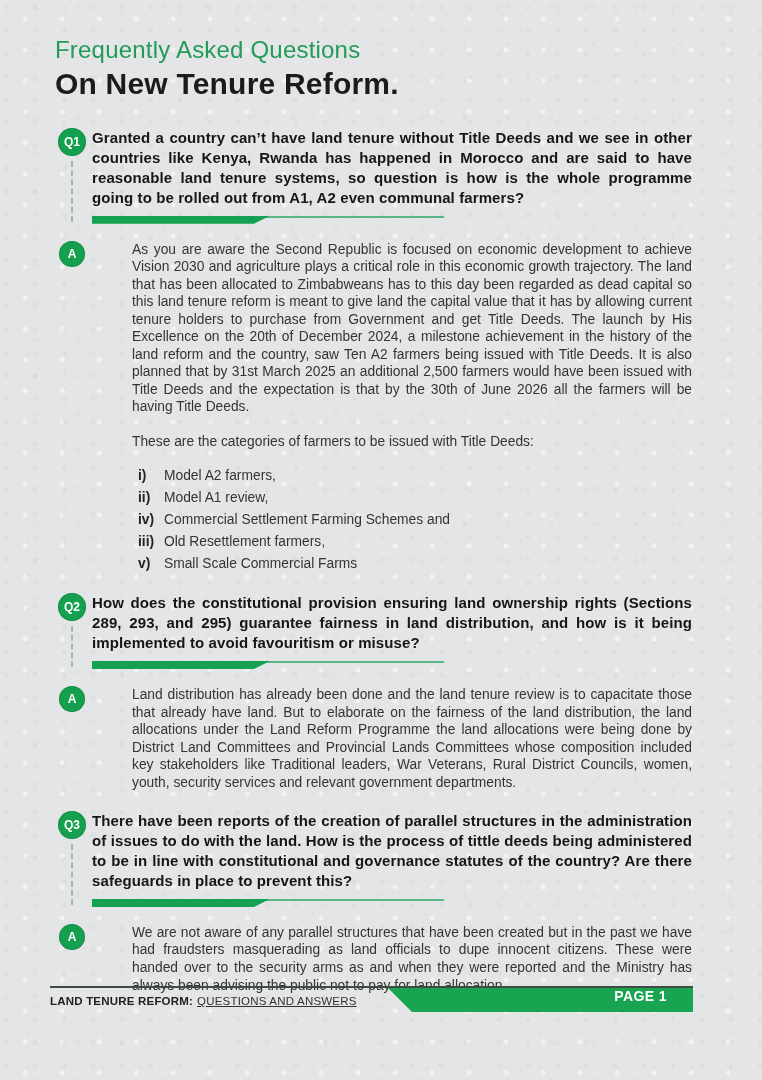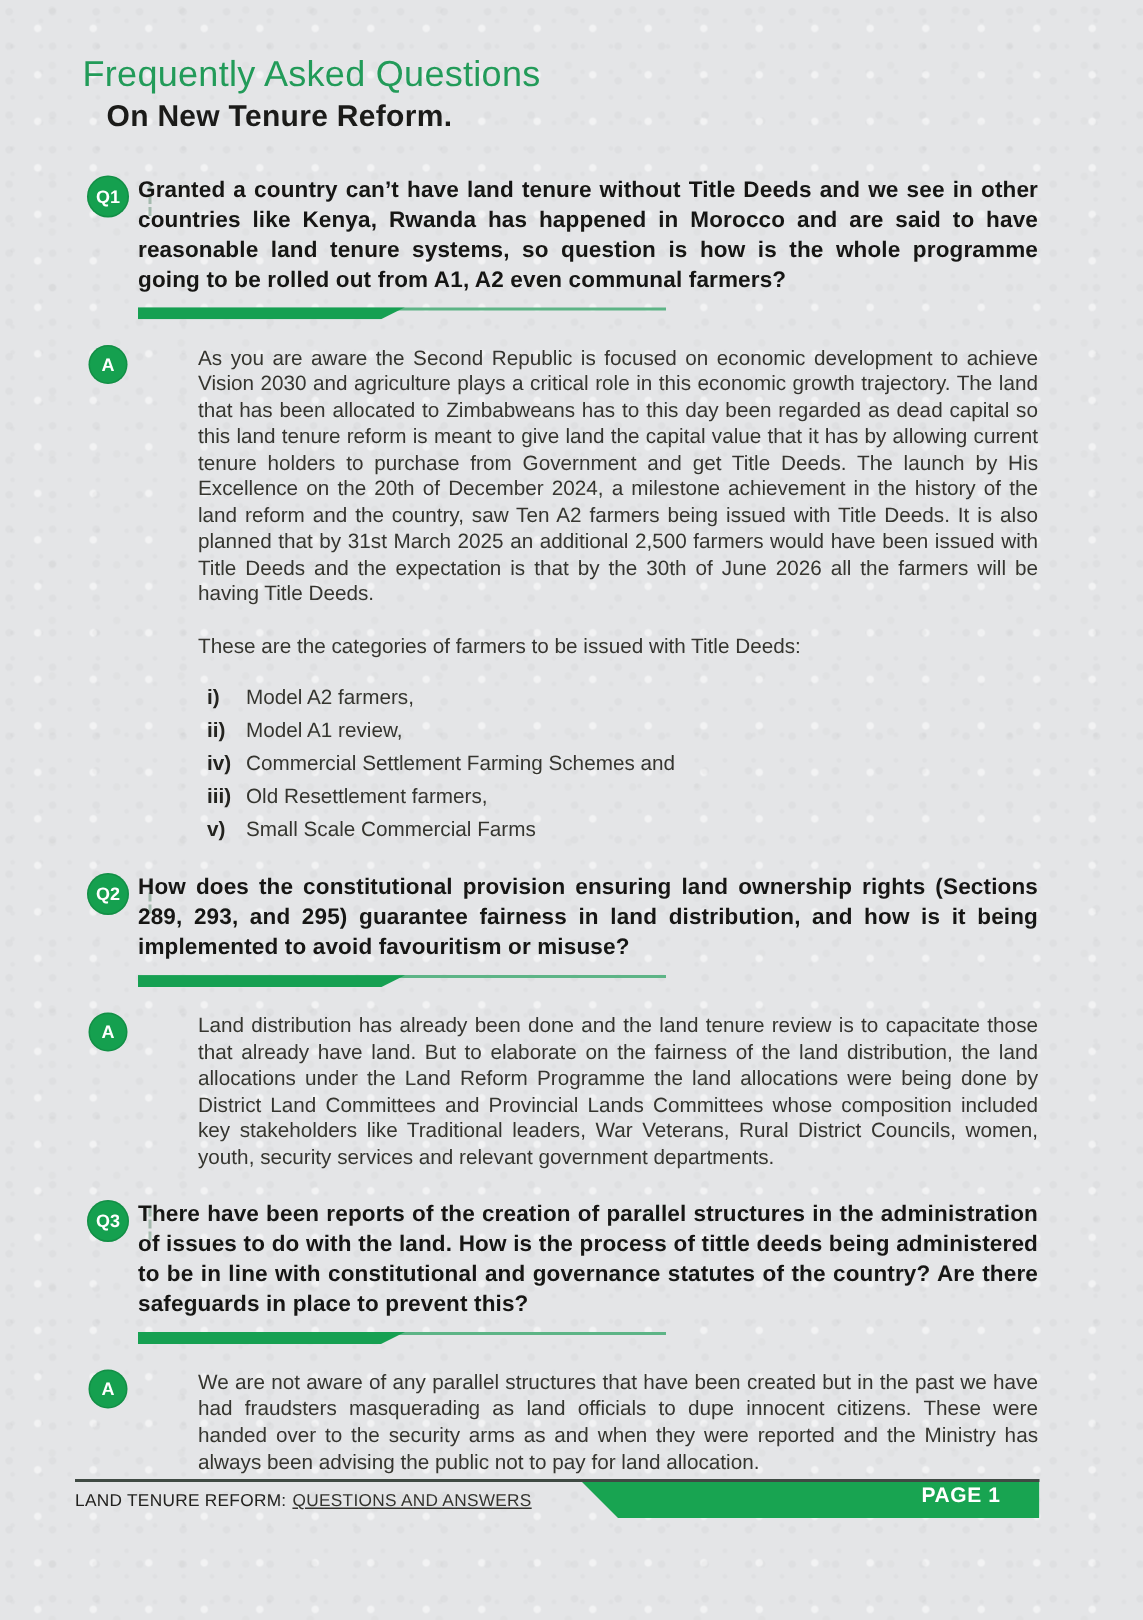--- a/index.html
+++ b/index.html
@@ -21,31 +21,31 @@
     background-size: 29px 23px, 37px 31px, 19px 17px, 43px 37px;
   }
   .content{ padding:36px 70px 0 50px; }
 
   
   .eyebrow{
     color:#229b59; font-size:24px; font-weight:400;
     letter-spacing:0.2px; margin-left:5px;
   }
   .doc-title{
-    color:#1b1b19; font-size:20px; font-weight:700;
-    letter-spacing:0.2px; margin:3px 0 0 21px;
+    color:#1b1b19; font-size:30px; font-weight:700;
+    letter-spacing:0.2px; margin:3px 0 0 5px;
   }
 
   
   .qa{ display:grid; grid-template-columns:42px 1fr; row-gap:17px; }
   .qa-q1{ margin-top:27px; }
   .qa-q2{ margin-top:21px; }
   .qa-q3{ margin-top:20px; }
 
-  .rail{ display:flex; flex-direction:row; align-items:flex-start; padding-left:8px; }
+  .rail{ display:flex; flex-direction:column; align-items:flex-start; padding-left:8px; }
   .badge{
     width:28px; height:28px; border-radius:50%;
     background:#15a04f; color:#ffffff;
     font-size:12px; font-weight:700;
     display:flex; align-items:center; justify-content:center;
     box-shadow:0 0 0 1px rgba(10,90,45,0.25) inset;
     flex:0 0 auto;
   }
   .badge-a{ width:26px; height:26px; margin-left:1px; }
   .connector{
@@ -90,21 +90,21 @@
   }
   .footer .topline{
     position:absolute; left:0; top:0; width:100%; height:2px;
     background:#3f4a43;
   }
   .footer-label{
     position:absolute; left:0; top:9px;
     font-size:11.5px; letter-spacing:0.2px; color:#21211e;
     white-space:nowrap;
   }
-  .footer-label .b{ font-weight:400; }
+  .footer-label .b{ font-weight:700; }
   .footer-label .r{ font-weight:400; color:#33332e; margin-left:4px;text-decoration:underline; }
   .ribbon{
     position:absolute; right:0; top:2px; width:305px; height:24px;
     background:#18a451;
     clip-path:polygon(0 0, 100% 0, 100% 100%, 24px 100%);
     display:flex; justify-content:flex-end;
     padding-right:26px;
   }
   .ribbon span{
     color:#ffffff; font-size:14px; font-weight:700; letter-spacing:0.4px;

